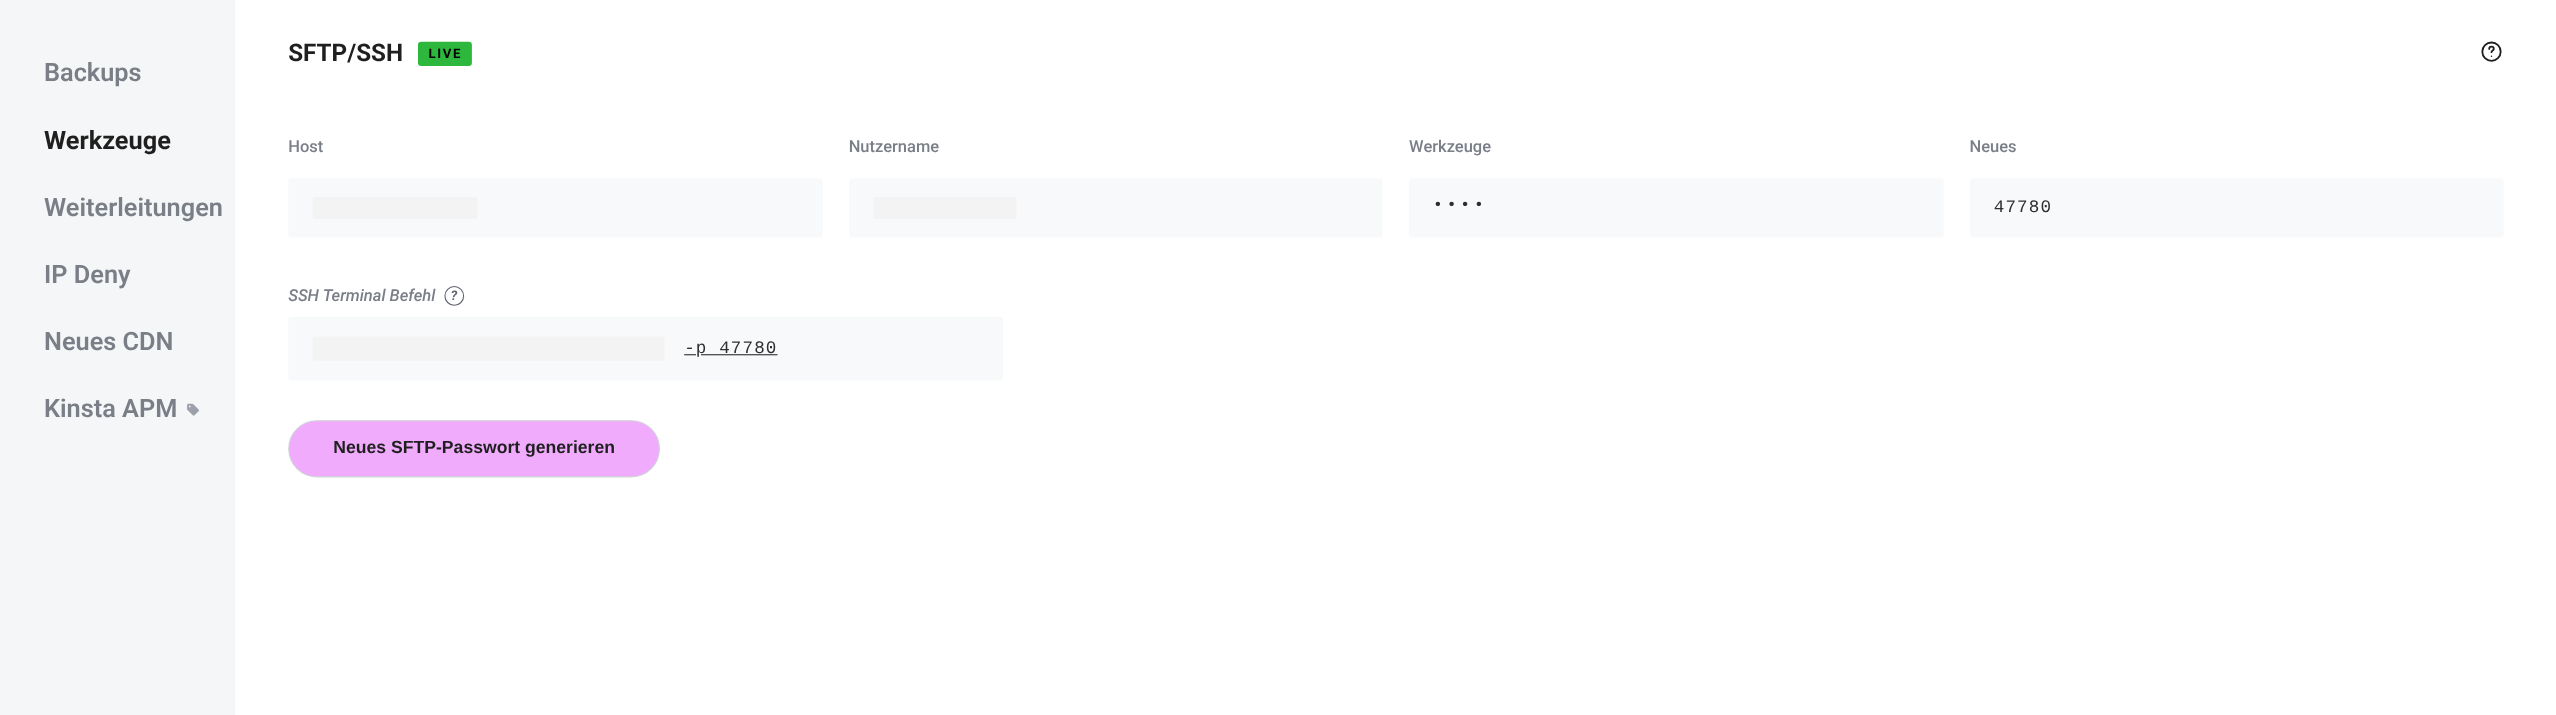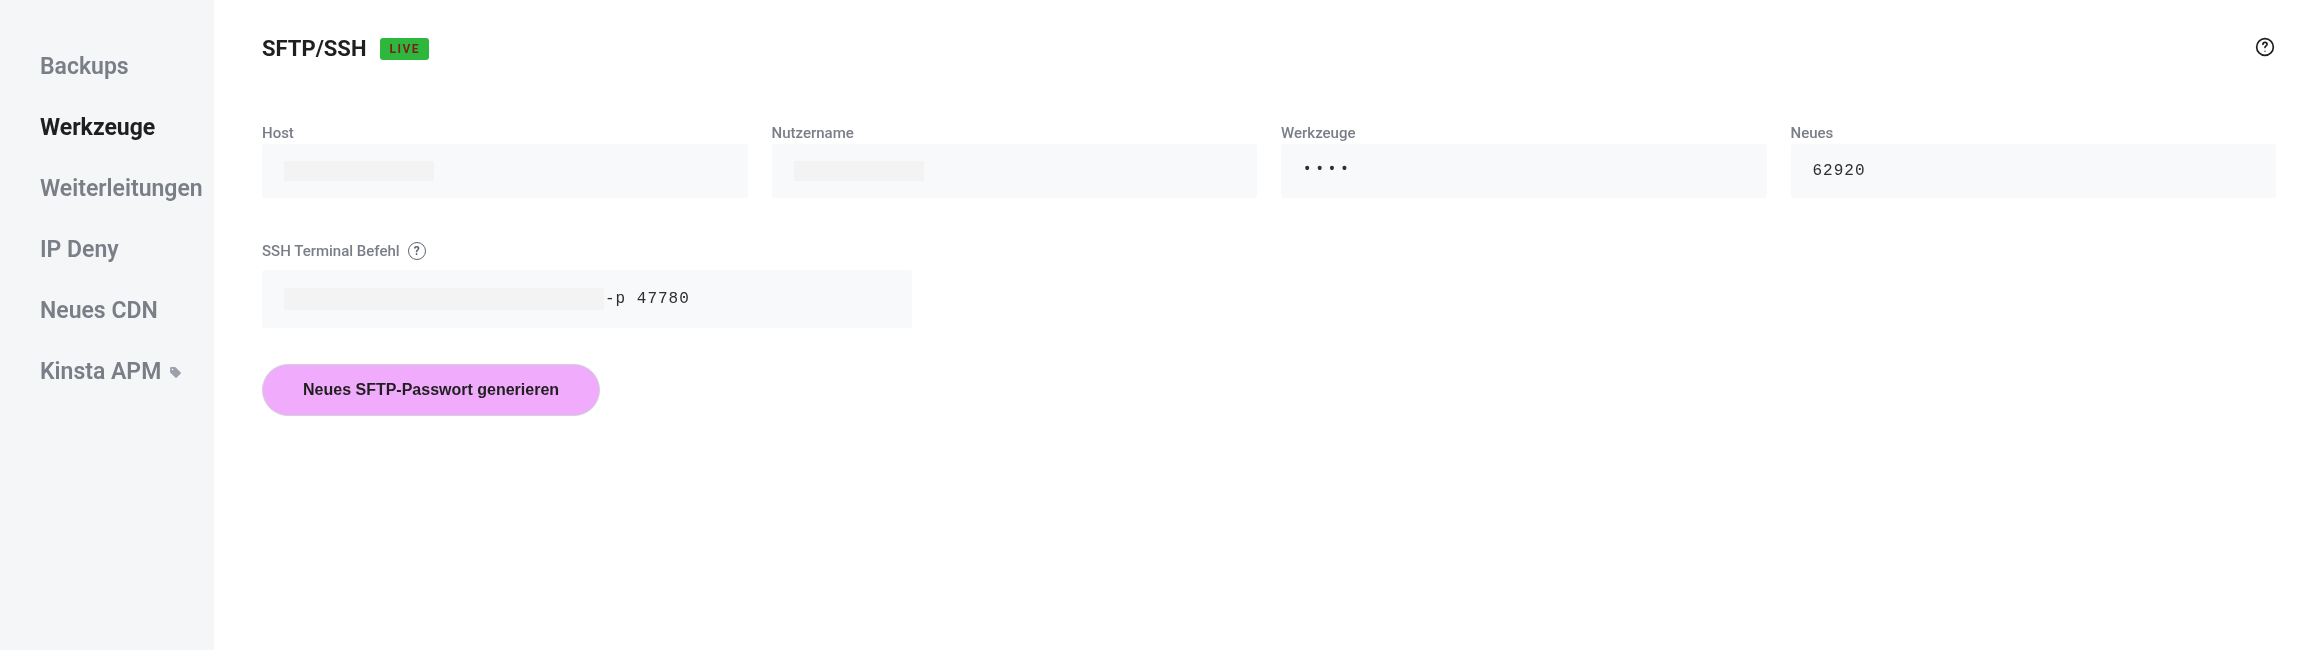--- a/index.html
+++ b/index.html
@@ -52,48 +52,48 @@
     align-items: center;
     gap: 14px;
   }
   .page-title {
     font-size: 22px;
     font-weight: 700;
     color: #1f1f1f;
   }
   .live-badge {
     background: #2db83d;
-    color: #7f1d1d;
+    color: #000000;
     font-size: 12px;
     font-weight: 700;
     letter-spacing: 1.5px;
     padding: 4px 9px;
     border-radius: 3px;
   }
   .help-button {
     width: 22px;
     height: 22px;
     display: flex;
     align-items: center;
     justify-content: center;
     cursor: pointer;
   }
   .fields-grid {
     display: grid;
     grid-template-columns: repeat(4, 1fr);
     gap: 24px;
     margin-bottom: 44px;
   }
-  .field { display: flex; flex-direction: column; gap: 2px; }
+  .field { display: flex; flex-direction: column; gap: 20px; }
   .field-label {
     font-size: 15px;
     color: #7a7e87;
     font-weight: 500;
   }
-  .label-row { display: flex; align-items: center; gap: 8px; }
+  .label-row { display: flex; align-items: center; gap: 8px; font-style: italic; }
   .field-box {
     background: #f8f9fa;
     border-radius: 3px;
     height: 54px;
     display: flex;
     align-items: center;
     padding: 0 22px;
     font-family: "SFMono-Regular", Consolas, "Liberation Mono", Menlo, monospace;
     font-size: 16px;
     letter-spacing: 1px;
@@ -108,28 +108,29 @@
   }
   .dots { letter-spacing: 4px; font-size: 14px; font-weight: 700; position: relative; top: -2px; }
   .ssh-section { margin-bottom: 36px; }
   .ssh-box {
     background: #f8f9fa;
     border-radius: 3px;
     height: 58px;
     display: flex;
     align-items: center;
     padding: 0 22px;
-    gap: 1px;
+    gap: 18px;
     font-family: "SFMono-Regular", Consolas, "Liberation Mono", Menlo, monospace;
     font-size: 16px;
     letter-spacing: 1px;
     color: #2f2f2f;
     width: 650px;
     max-width: 100%;
     margin-top: 10px;
+    text-decoration: underline;
   }
   .ssh-redacted {
     display: inline-block;
     width: 320px;
     height: 22px;
     background: #f3f3f3;
     border-radius: 2px;
   }
   .regen-button {
     border: 1px solid #cfd3d8;
@@ -209,21 +210,21 @@
       </div>
       <div class="field">
         <span class="field-label">Werkzeuge</span>
         <div class="field-box">
           <span class="dots">••••</span>
         </div>
       </div>
       <div class="field">
         <span class="field-label">Neues</span>
         <div class="field-box">
-          <span>62920</span>
+          <span>47780</span>
         </div>
       </div>
     </div>
 
     <div class="ssh-section">
       <div class="label-row">
         <span class="field-label">SSH Terminal Befehl</span>
         <span class="qmark-circle">?</span>
       </div>
       <div class="ssh-box">

